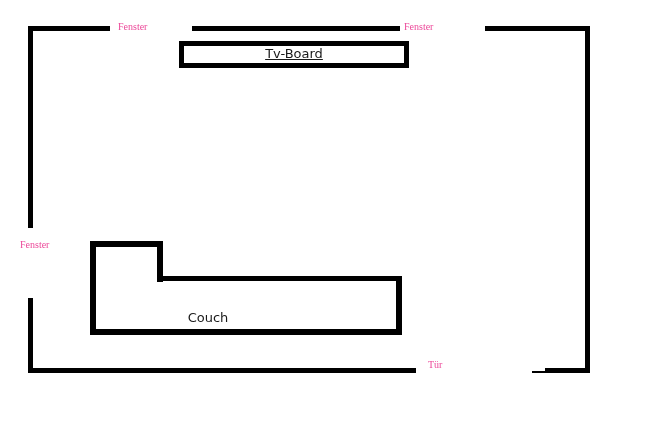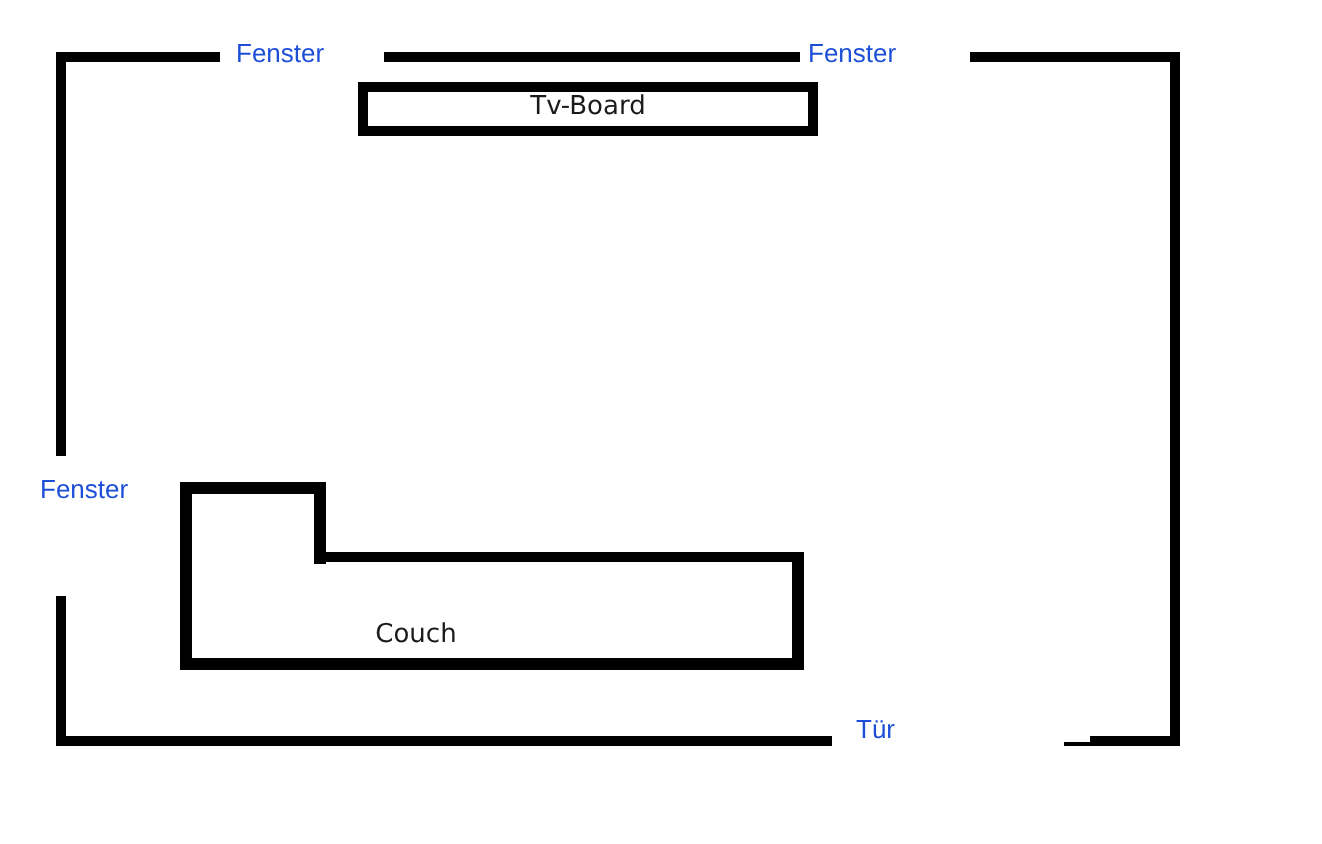--- a/index.html
+++ b/index.html
@@ -32,25 +32,25 @@
     position: absolute;
     background: #000000;
   }
   .furn-fill {
     position: absolute;
     background: #ffffff;
   }
   
   .label {
     position: absolute;
-    color: #1d4ed8;
-    font-size: 13px;
+    color: #ec4899;
+    font-size: 10px;
     line-height: 15px;
     white-space: nowrap;
-    font-family: Liberation Sans, sans-serif;
+    font-family: Liberation Serif, serif;
   }
   .label-furn {
     position: absolute;
     color: #1a1a1a;
     font-size: 13px;
     line-height: 15px;
     white-space: nowrap;
     text-align: center;
     font-family: "DejaVu Sans", "Liberation Sans", sans-serif;
   }
@@ -82,21 +82,21 @@
 
   <div class="label" style="left:404px; top:19px;">Fenster</div>
 
   <div class="label" style="left:20px; top:237px;">Fenster</div>
 
   <div class="label" style="left:428px; top:357px;">Tür</div>
 
   <div>
     <div class="furn-edge" style="left:179px; top:41px; width:230px; height:27px;"></div>
     <div class="furn-fill" style="left:184px; top:46px; width:220px; height:17px;"></div>
-    <div class="label-furn" style="left:179px; top:46px; width:230px;">Tv-Board</div>
+    <div class="label-furn" style="left:179px; top:46px; width:230px;text-decoration:underline;">Tv-Board</div>
   </div>
 
   <div>
 
     <div class="furn-edge" style="left:90px; top:241px; width:73px; height:6px;"></div>
 
     <div class="furn-edge" style="left:90px; top:241px; width:6px; height:94px;"></div>
 
     <div class="furn-edge" style="left:157px; top:241px; width:6px; height:41px;"></div>
 

